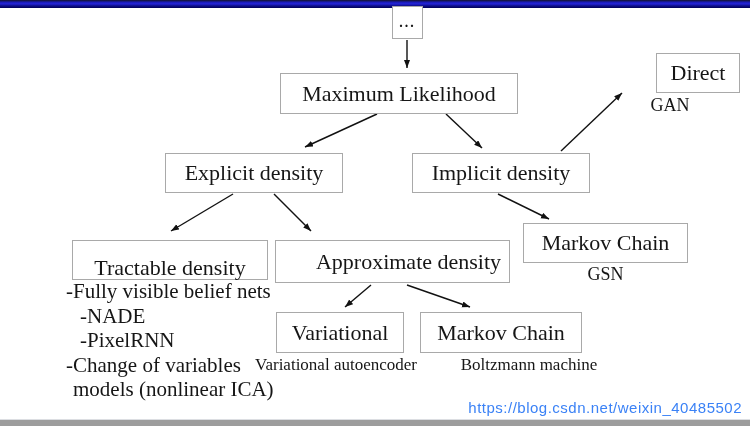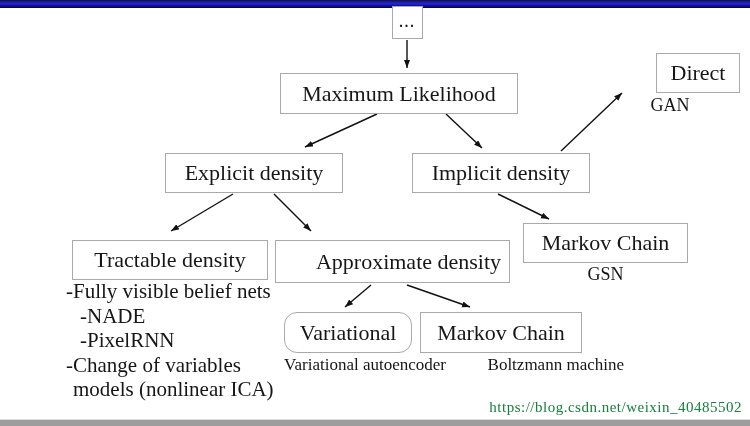--- a/index.html
+++ b/index.html
@@ -16,43 +16,43 @@
     background:#9d9d9d;border-top:1px solid #dcdee2;box-sizing:border-box;
   }
   .node{
     position:absolute;border:1px solid #a9a9a9;background:#ffffff;
     display:flex;align-items:center;justify-content:center;
     font-size:22px;line-height:1;box-sizing:border-box;white-space:nowrap;
   }
   .caption{
     position:absolute;text-align:center;font-size:18px;line-height:1;white-space:nowrap;
   }
-  .smallcap{font-size:17px;text-align:right;}
+  .smallcap{font-size:17px;}
   .n-dots{left:392px;top:6px;width:31px;height:33px;font-size:14px;font-weight:bold;letter-spacing:2px;}
   .n-ml{left:280px;top:73px;width:238px;height:41px;}
   .n-explicit{left:165px;top:153px;width:178px;height:40px;justify-content:center;}
   .n-implicit{left:412px;top:153px;width:178px;height:40px;}
   .n-direct{left:628px;top:53px;width:84px;height:40px;margin-left:28px;}
-  .n-tractable{left:72px;top:240px;width:196px;height:40px;}
+  .n-tractable{left:72px;top:240px;width:196px;height:40px;align-items:flex-end;}
   .n-approx{left:275px;top:240px;width:235px;height:43px;padding-left:32px;}
   .n-mcgsn{left:523px;top:223px;width:165px;height:40px;}
-  .n-variational{left:284px;top:312px;width:128px;height:41px;border-radius:13px;}
+  .n-variational{left:276px;top:312px;width:128px;height:41px;}
   .n-mc2{left:420px;top:312px;width:162px;height:41px;}
   .c-gan{left:628px;top:96px;width:84px;}
   .c-gsn{left:523px;top:265px;width:165px;}
   .c-vae{left:226px;top:356px;width:220px;}
   .c-boltz{left:434px;top:356px;width:190px;}
   .tract-list{
     position:absolute;left:66px;top:279px;font-size:21px;line-height:24.5px;white-space:nowrap;
   }
   .tract-list .indent1{padding-left:14px;}
   .tract-list .indent2{padding-left:7px;font-family:Liberation Serif, serif;}
   .watermark{
-    position:absolute;right:8px;top:399px;font-size:15px;color:#15803d;
-    font-family:Liberation Serif, serif;letter-spacing:0.5px;
+    position:absolute;right:8px;top:399px;font-size:15px;color:#3b82f6;
+    font-family:Liberation Sans, sans-serif;letter-spacing:0.5px;
   }
   .arrows{position:absolute;left:0;top:0;pointer-events:none;}
 </style>
 </head>
 <body>
 
 <div id="canvas">
 
   <div class="topbar"></div>
 

